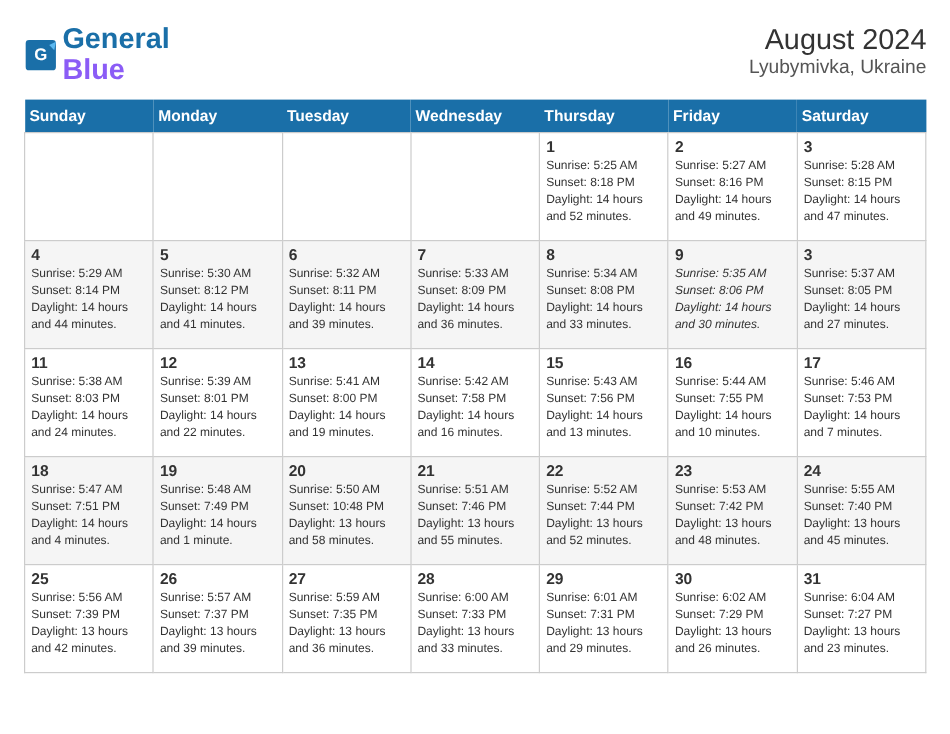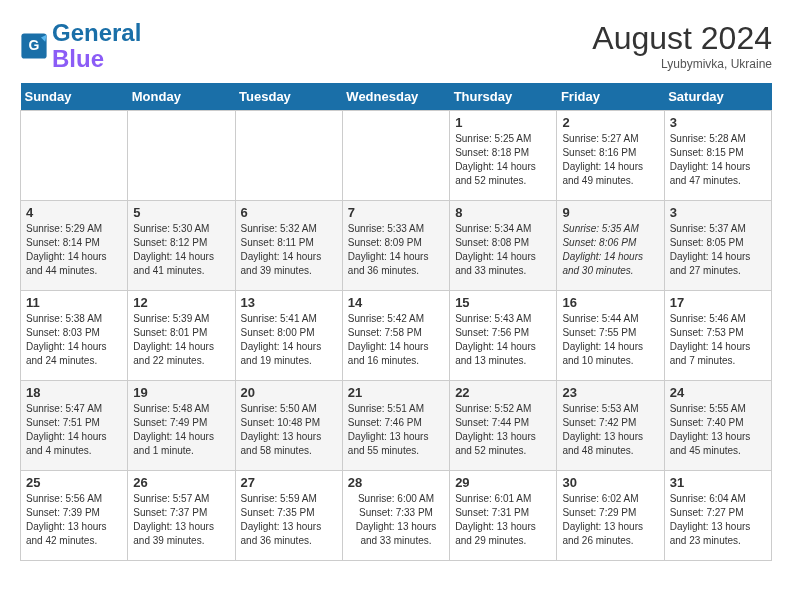--- a/index.html
+++ b/index.html
@@ -31,26 +31,26 @@
       color: #1a6fa8;
     }
     .logo-icon {
       width: 28px;
       height: 28px;
     }
     .title-block {
       text-align: right;
     }
     .month-title {
-      font-size: 32px;
+      font-size: 24px;
       font-weight: normal;
       color: #333;
     }
     .location {
-      font-size: 12px;
+      font-size: 16px;
       color: #555;
     }
     table {
       width: 100%;
       border-collapse: collapse;
       table-layout: fixed;
       border-radius: 12px;
     }
     .day-header {
       background: #1a6fa8;
@@ -325,21 +325,21 @@
         </td>
         <td>
           <span class="day-num">27</span>
           <div class="cell-info" style="white-space: pre-line;">Sunrise: 5:59 AM
 Sunset: 7:35 PM
 Daylight: 13 hours
 and 36 minutes.</div>
         </td>
         <td>
           <span class="day-num">28</span>
-          <div class="cell-info" style="white-space: pre-line; text-align: center;">Sunrise: 6:00 AM
+          <div class="cell-info" style="white-space: pre-line;">Sunrise: 6:00 AM
 Sunset: 7:33 PM
 Daylight: 13 hours
 and 33 minutes.</div>
         </td>
         <td>
           <span class="day-num">29</span>
           <div class="cell-info" style="white-space: pre-line;">Sunrise: 6:01 AM
 Sunset: 7:31 PM
 Daylight: 13 hours
 and 29 minutes.</div>

